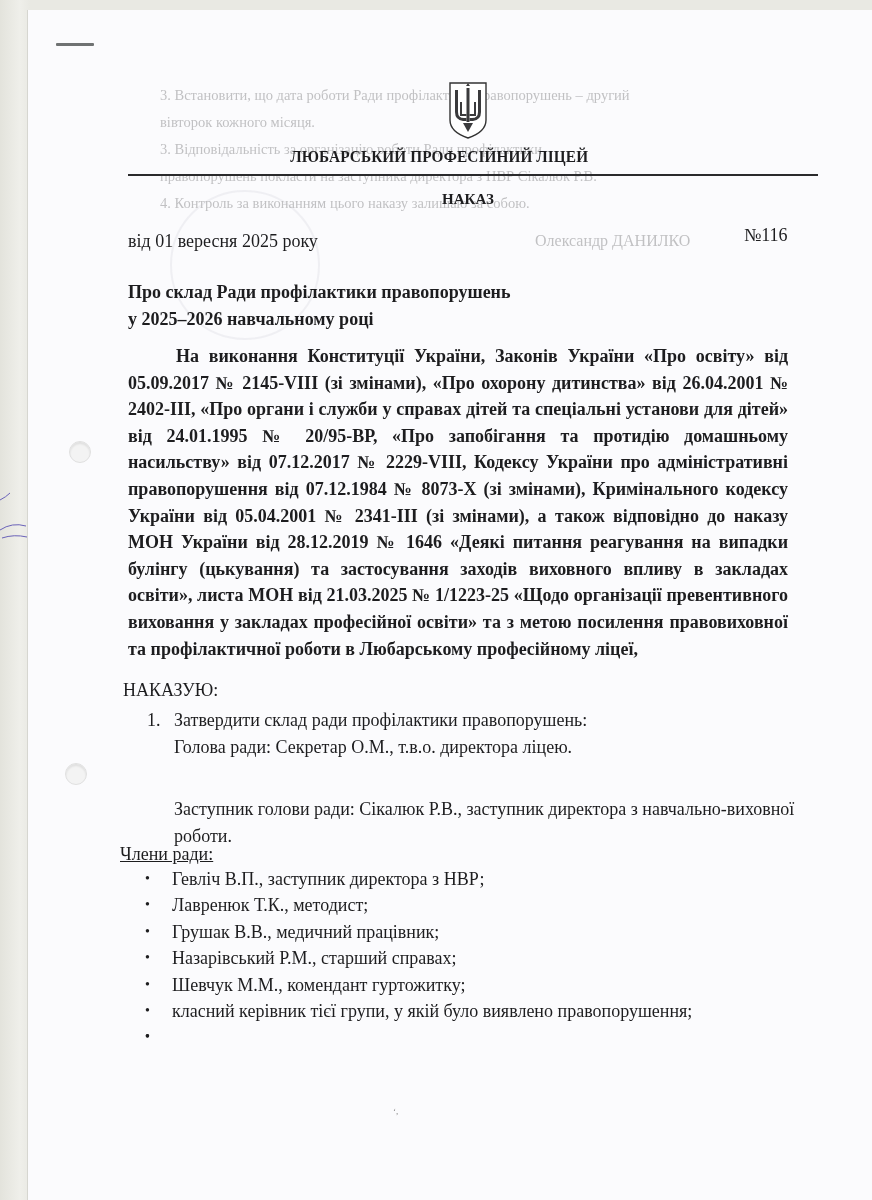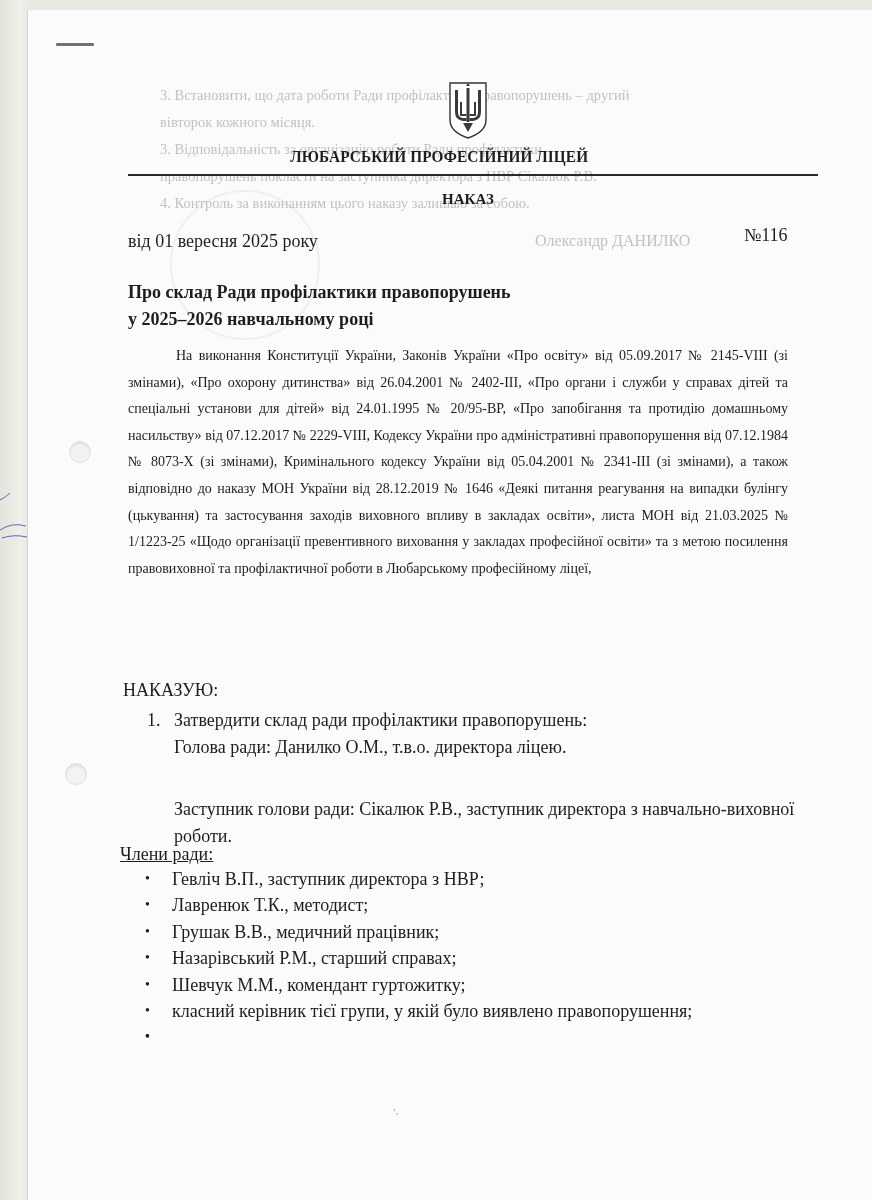--- a/index.html
+++ b/index.html
@@ -59,21 +59,21 @@
     }
     .date-line { position: absolute; left: 128px; top: 231px; font-size: 18px; }
     .doc-number { position: absolute; left: 744px; top: 225px; font-size: 18px; }
 
     .subject {
       position: absolute; left: 128px; top: 279px; font-size: 18px; font-weight: bold;
       line-height: 27px;
     }
     .preamble {
       position: absolute; left: 128px; top: 343px; width: 660px;
-      font-size: 14px; line-height: 26.6px; text-align: justify; text-indent: 48px;
+      font-size: 18px; line-height: 26.6px; text-align: justify; text-indent: 48px; font-weight: bold;
     }
     .order-word { position: absolute; left: 123px; top: 680px; font-size: 18px; }
     .item-list { position: absolute; left: 147px; top: 707px; width: 670px; font-size: 18px; line-height: 26.5px; }
     .item-num { position: absolute; left: 0; top: 0; }
     .item-line { padding-left: 27px; }
     .members-label { position: absolute; left: 120px; top: 844px; font-size: 18px; text-decoration: underline; }
     .members {
       position: absolute; left: 145px; top: 866px; width: 660px; font-size: 18px; line-height: 26.4px;
       list-style: none;
     }
@@ -138,21 +138,21 @@
 </div>
 
 <div class="preamble">На виконання Конституції України, Законів України «Про освіту» від 05.09.2017 № 2145-VIII (зі змінами), «Про охорону дитинства» від 26.04.2001 № 2402-III, «Про органи і служби у справах дітей та спеціальні установи для дітей» від 24.01.1995 № 20/95-ВР, «Про запобігання та протидію домашньому насильству» від 07.12.2017 № 2229-VIII, Кодексу України про адміністративні правопорушення від 07.12.1984 № 8073-X (зі змінами), Кримінального кодексу України від 05.04.2001 № 2341-III (зі змінами), а також відповідно до наказу МОН України від 28.12.2019 № 1646 «Деякі питання реагування на випадки булінгу (цькування) та застосування заходів виховного впливу в закладах освіти», листа МОН від 21.03.2025 № 1/1223-25 «Щодо організації превентивного виховання у закладах професійної освіти» та з метою посилення правовиховної та профілактичної роботи в Любарському професійному ліцеї,</div>
 
 <div class="order-word">НАКАЗУЮ:</div>
 
 <div class="item-list">
   <div style="position:relative;">
     <span class="item-num">1.</span>
     <div class="item-line">Затвердити склад ради профілактики правопорушень:</div>
-    <div class="item-line">Голова ради: Данилко О.М., т.в.о. директора ліцею.</div>
+    <div class="item-line">Голова ради: Секретар О.М., т.в.о. директора ліцею.</div>
     <div class="item-line" style="padding-right:20px;margin-top:36px;">Заступник голови ради: Сікалюк Р.В., заступник директора з навчально-виховної роботи.</div>
   </div>
 </div>
 
 <div class="members-label">Члени ради:</div>
 
 <ul class="members">
   <li><span class="bullet">•</span><span class="txt">Гевліч В.П., заступник директора з НВР;</span></li>
   <li><span class="bullet">•</span><span class="txt">Лавренюк Т.К., методист;</span></li>
   <li><span class="bullet">•</span><span class="txt">Грушак В.В., медичний працівник;</span></li>

